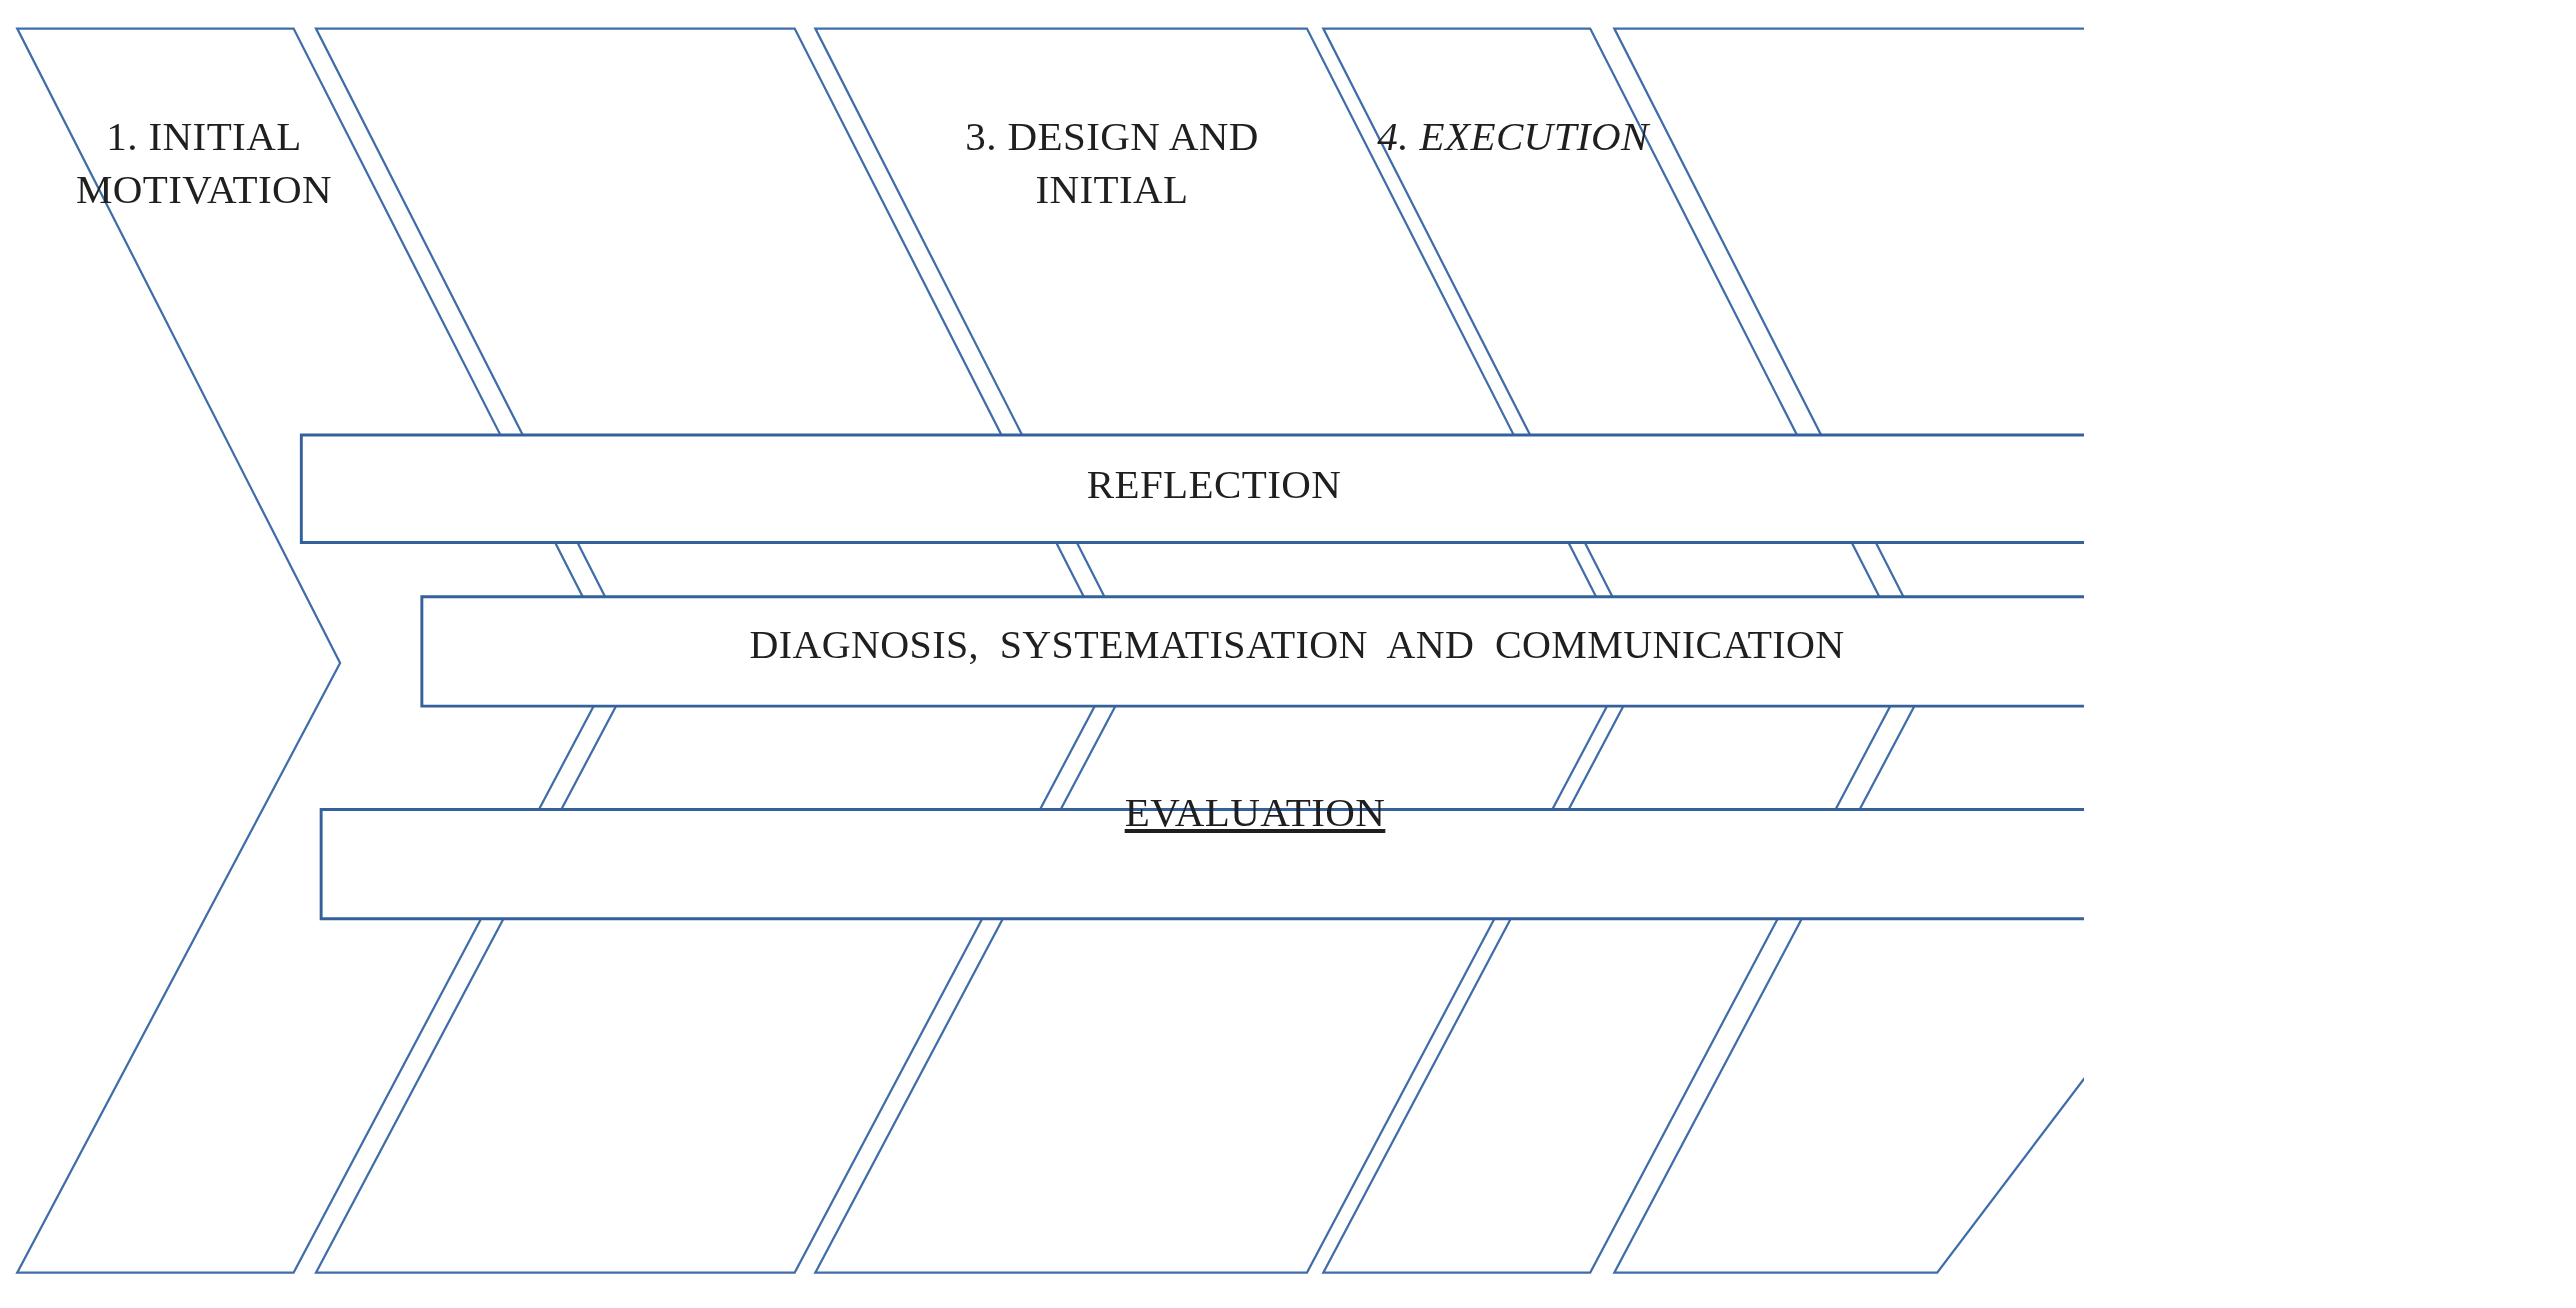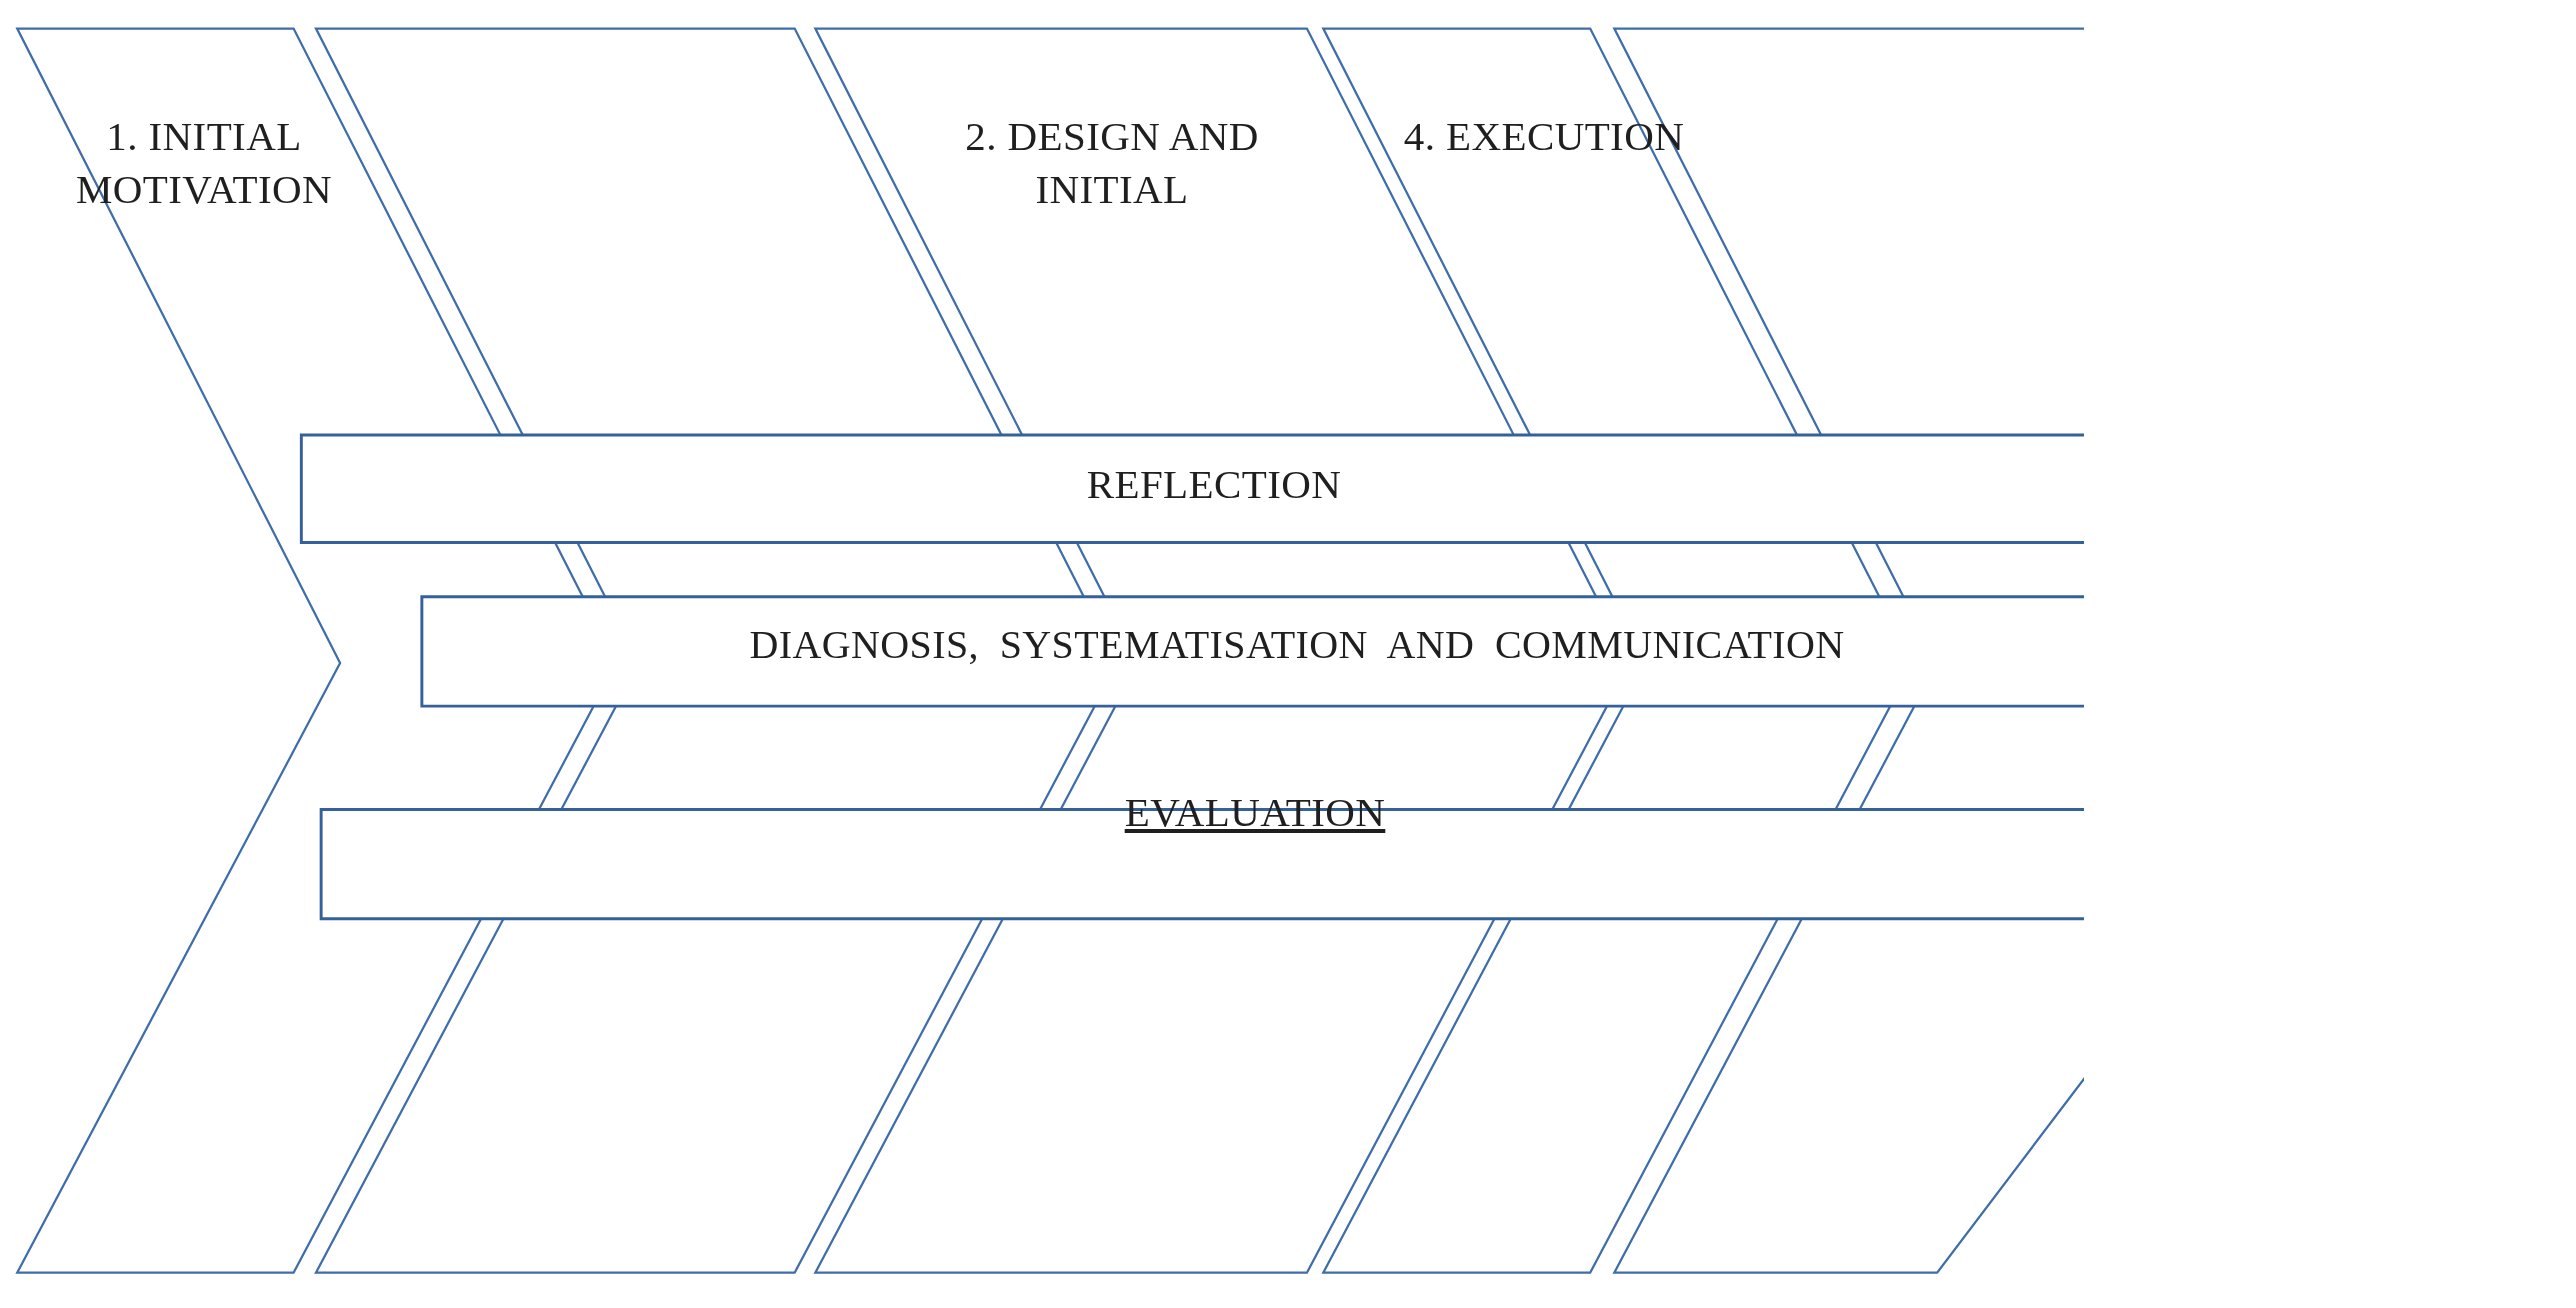--- a/index.html
+++ b/index.html
@@ -60,25 +60,25 @@
     <path class="flow-arrow" d="M 373 940 L 2620 940 L 2620 878 L 2805 1003 L 2620 1130 L 2620 1067 L 373 1067 Z"></path>
   </svg>
 
   <div class="phase-label" style="left:204px; top:110px;">
     <span>1. INITIAL</span>
     <span>MOTIVATION</span>
   </div>
 
 
   <div class="phase-label" style="left:1112px; top:110px;">
-    <span>2. DESIGN  AND</span>
+    <span>3. DESIGN  AND</span>
     <span>INITIAL</span>
   </div>
 
-  <div class="phase-label" style="left:1544px; top:110px;">
+  <div class="phase-label" style="left:1513px; top:110px;font-style:italic;">
     <span>4. EXECUTION</span>
   </div>
 
 
   <div class="arrow-label" style="left:1214px; top:484px;font-family:Liberation Serif, serif;">REFLECTION</div>
 
   <div class="arrow-label long" style="left:1297px; top:644px;">DIAGNOSIS, SYSTEMATISATION  AND  COMMUNICATION</div>
 
   <div class="arrow-label" style="left:1255px; top:812px;text-decoration:underline;">EVALUATION</div>
 

